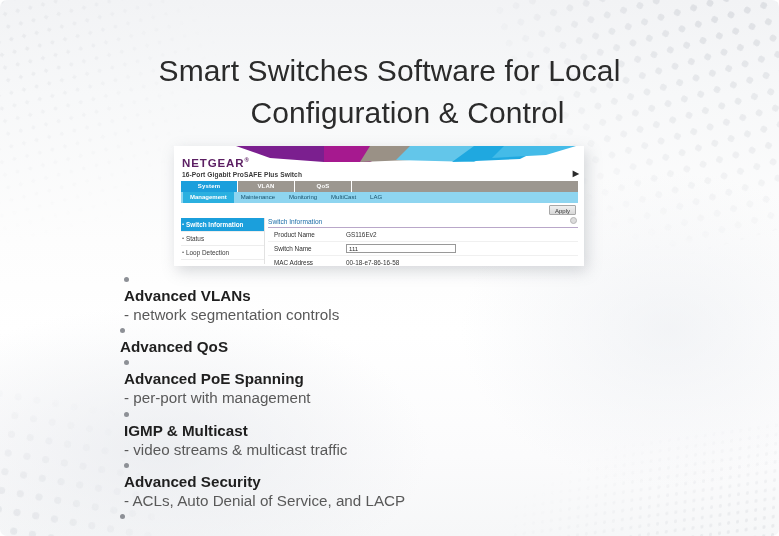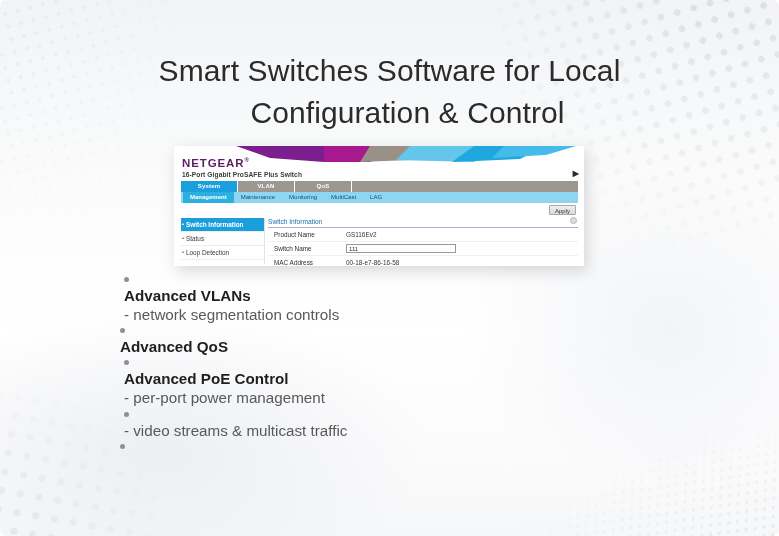--- a/index.html
+++ b/index.html
@@ -420,29 +420,35 @@
       <span class="desc">- network segmentation controls</span>
     </div>
 
     <div class="bullet">
       <span class="dot"></span>
       <span class="term">Advanced QoS</span>
     </div>
 
     <div class="bullet">
       <span class="dot"></span>
-      <span class="term">Advanced PoE Control</span>
-      <span class="desc">- per-port power management</span>
-    </div>
-
-    <div class="bullet">
-      <span class="dot"></span>
+      <span class="term">Advanced PoE Spanning</span>
+      <span class="desc">- per-port with management</span>
+    </div>
+
+    <div class="bullet">
+      <span class="dot"></span>
+      <span class="term">IGMP &amp; Multicast</span>
       <span class="desc">- video streams &amp; multicast traffic</span>
     </div>
 
+    <div class="bullet">
+      <span class="dot"></span>
+      <span class="term">Advanced Security</span>
+      <span class="desc">- ACLs, Auto Denial of Service, and LACP</span>
+    </div>
 
 
     <div class="bullet">
       <span class="dot"></span>
     </div>
 
   </div>
 
 </div>
 

